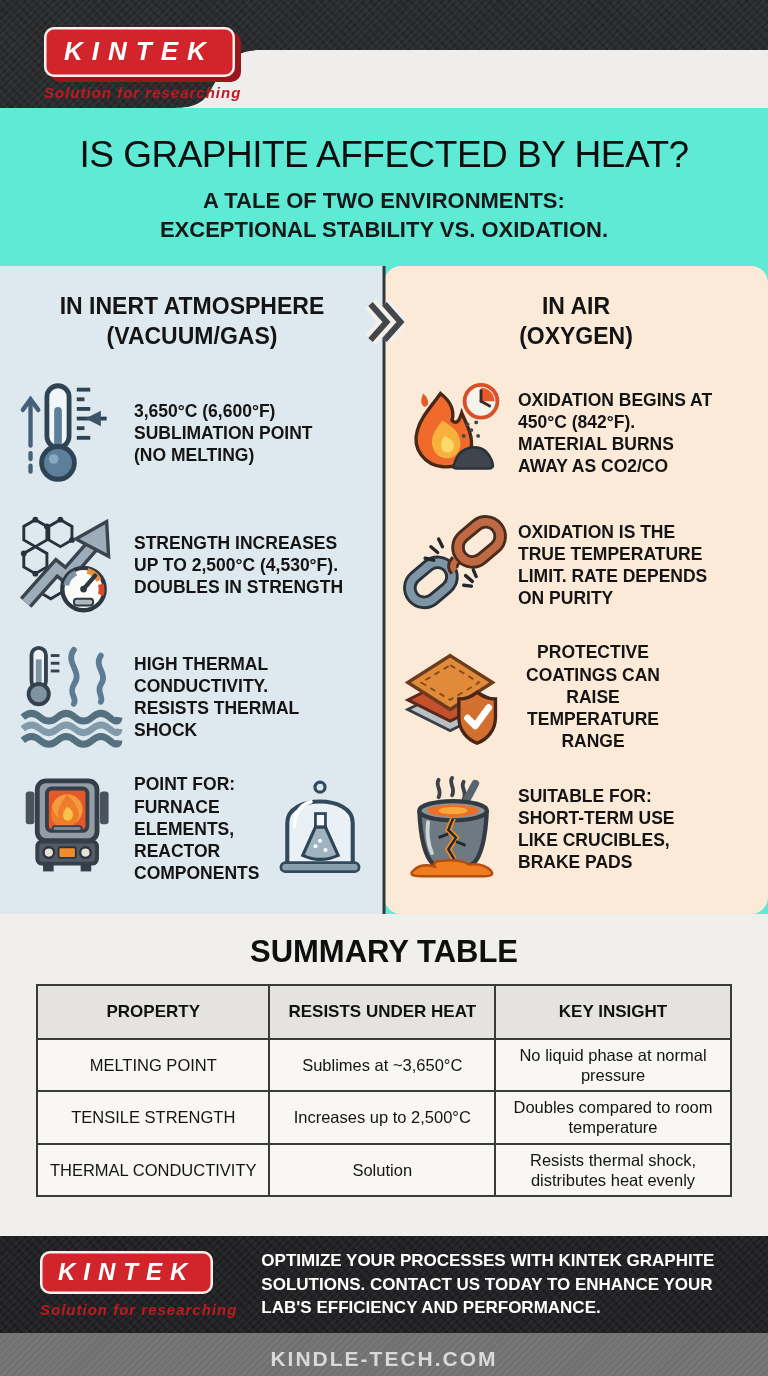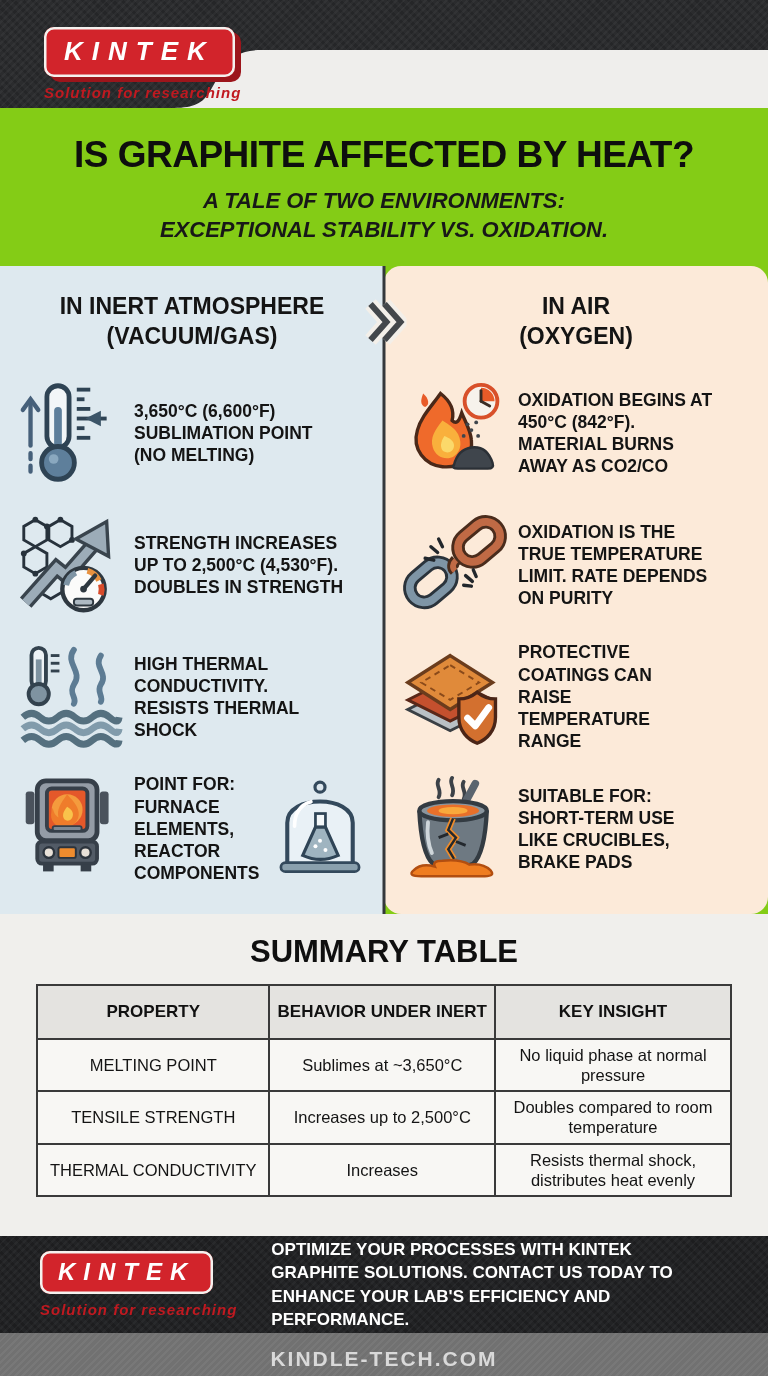--- a/index.html
+++ b/index.html
@@ -3,21 +3,21 @@
 <meta charset="utf-8">
 <style>
   * { box-sizing: border-box; }
   html,body { margin:0; padding:0; }
   body {
     width:768px; height:1376px;
     font-family:"Liberation Sans", sans-serif;
     background:#efeeec; color:#161616;
     overflow:hidden;
   }
-  .page { position:relative; width:768px; height:1376px; background:#84cc16; }
+  .page { position:relative; width:768px; height:1376px; background:#5eead4; }
 
   
   .dark {
     background-color:#2b2c2e;
     background-image:
       repeating-linear-gradient(135deg, rgba(255,255,255,.035) 0 2px, transparent 2px 5px),
       repeating-linear-gradient(45deg, rgba(0,0,0,.14) 0 3px, transparent 3px 7px);
   }
 
   
@@ -38,24 +38,24 @@
   .logo-tagline {
     display:block; margin-top:7px;
     color:#c01920; font-weight:bold; font-style:italic;
     font-size:15px; letter-spacing:1px; white-space:nowrap;
   }
   .header .logo { position:absolute; left:44px; top:27px; }
 
   
   .title-block { padding-top:26px; text-align:center; }
   .main-title {
-    margin:0; font-size:37px; font-weight:700; letter-spacing:-0.5px; color:#0e0e0e;
+    margin:0; font-size:37px; font-weight:400; letter-spacing:-0.5px; color:#0e0e0e;
   }
   .subtitle { margin:10px 0 0; font-size:22px; font-weight:600; line-height:1.32; color:#181818; }
-  .subtitle span { display:block;font-style:italic; }
+  .subtitle span { display:block; }
 
   
   .panels { position:relative; display:flex; height:648px; margin-top:22px; }
   .panel { width:460px; padding:26px 14px 0; }
   .panel-left  { background:#dee9ef; }
   .panel-right { background:#fcead9;border-radius:17px; }
   .panel-head { margin:0 0 16px; text-align:center; font-size:23px; line-height:1.28; color:#141414; }
   .panel-head .head-main { display:block; font-weight:800; }
   .panel-head .head-sub  { display:block; font-weight:600; }
 
@@ -63,21 +63,21 @@
   .divider-chevron { position:absolute; top:30px; left:50%; transform:translateX(-50%); }
 
   .item { display:flex; align-items:center; gap:10px; height:132px; padding:0 4px; }
   .icon-box { flex:0 0 106px; height:112px; }
   .icon-box svg { width:100%; height:100%; display:block; }
   .icon-box.small { flex:0 0 92px; height:100px; }
   .item-text {
     margin:0; font-size:17.5px; font-weight:600; line-height:1.27; color:#141414;
   }
   .item-text .lead { display:block; font-weight:800; }
-  .w150 { max-width:150px; } .w170 { max-width:170px; } .w185 { max-width:185px; }
+  .w150 { max-width:150px;text-align:center; } .w170 { max-width:170px; } .w185 { max-width:185px; }
   .w200 { max-width:205px; } .w225 { max-width:228px; } .w130 { max-width:132px; }
 
   
   .summary { height:322px; padding:20px 36px 0; background:#f0efec; }
   .summary-title { margin:0 0 14px; text-align:center; font-size:31px; font-weight:800; color:#0f0f0f; }
   table.summary-table { width:100%; border-collapse:collapse; background:#f8f7f4; }
   .summary-table th, .summary-table td { border:2.5px solid #3a3a3a; text-align:center; }
   .summary-table th {
     background:#e4e3e0; font-size:17px; font-weight:700; padding:16px 4px; color:#111;
   }
@@ -89,21 +89,21 @@
   .footer {
     height:97px; display:flex; align-items:center; gap:24px; padding:0 34px 0 40px;
     background-color:#222325;
     background-image:
       repeating-linear-gradient(135deg, rgba(255,255,255,.03) 0 2px, transparent 2px 5px),
       repeating-linear-gradient(45deg, rgba(0,0,0,.16) 0 3px, transparent 3px 7px);
   }
   .footer .logo-box { padding:7px 18px 8px; box-shadow: inset 0 0 0 2.5px #f4f1ee; }
   .footer .logo-text { font-size:24px; letter-spacing:8px; }
   .footer-message {
-    margin:10px; color:#ffffff; font-weight:700; font-size:17px; line-height:1.38; max-width:478px;
+    margin:0; color:#ffffff; font-weight:700; font-size:17px; line-height:1.38; max-width:478px;
   }
 
   .bottombar {
     height:51px; display:flex; align-items:center; justify-content:center;
     background-color:#717171;
     background-image:repeating-linear-gradient(135deg, rgba(255,255,255,.05) 0 2px, transparent 2px 5px);
   }
   .bottombar-text { color:#d9d9d9; font-size:21px; font-weight:700; letter-spacing:2px; }
 </style>
 </head>
@@ -364,38 +364,38 @@
       </svg>
     </div>
   </section>
 
   <section class="summary">
     <h3 class="summary-title">SUMMARY TABLE</h3>
     <table class="summary-table">
       <thead>
         <tr>
           <th class="col1">PROPERTY</th>
-          <th class="col2">BEHAVIOR UNDER INERT</th>
+          <th class="col2">RESISTS UNDER HEAT</th>
           <th class="col3">KEY INSIGHT</th>
         </tr>
       </thead>
       <tbody>
         <tr>
           <td class="prop">MELTING POINT</td>
           <td>Sublimes at ~3,650°C</td>
           <td>No liquid phase at normal pressure</td>
         </tr>
         <tr>
           <td class="prop">TENSILE STRENGTH</td>
           <td>Increases up to 2,500°C</td>
           <td>Doubles compared to room temperature</td>
         </tr>
         <tr>
           <td class="prop">THERMAL CONDUCTIVITY</td>
-          <td>Increases</td>
+          <td>Solution</td>
           <td>Resists thermal shock, distributes heat evenly</td>
         </tr>
       </tbody>
     </table>
   </section>
 
   <footer class="footer">
     <div class="logo">
       <span class="logo-box">
         <span class="logo-text">KINTEK</span>

